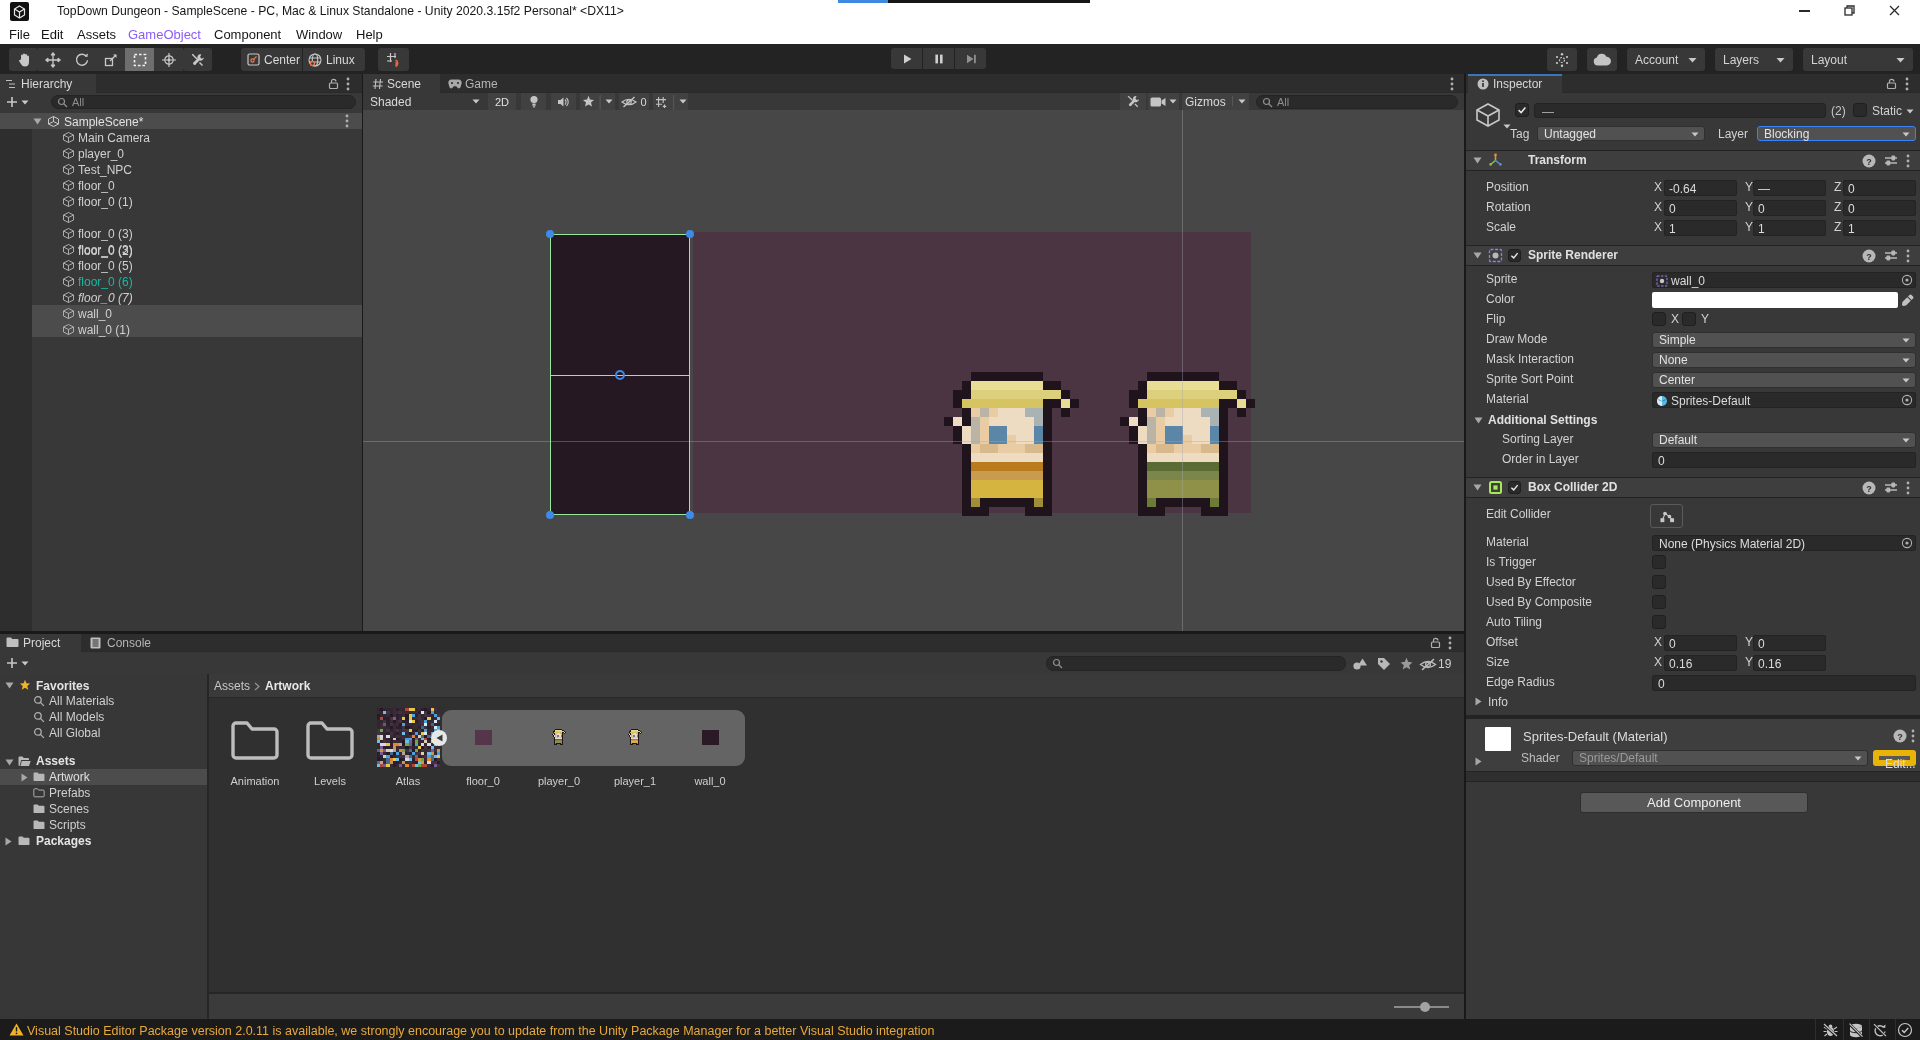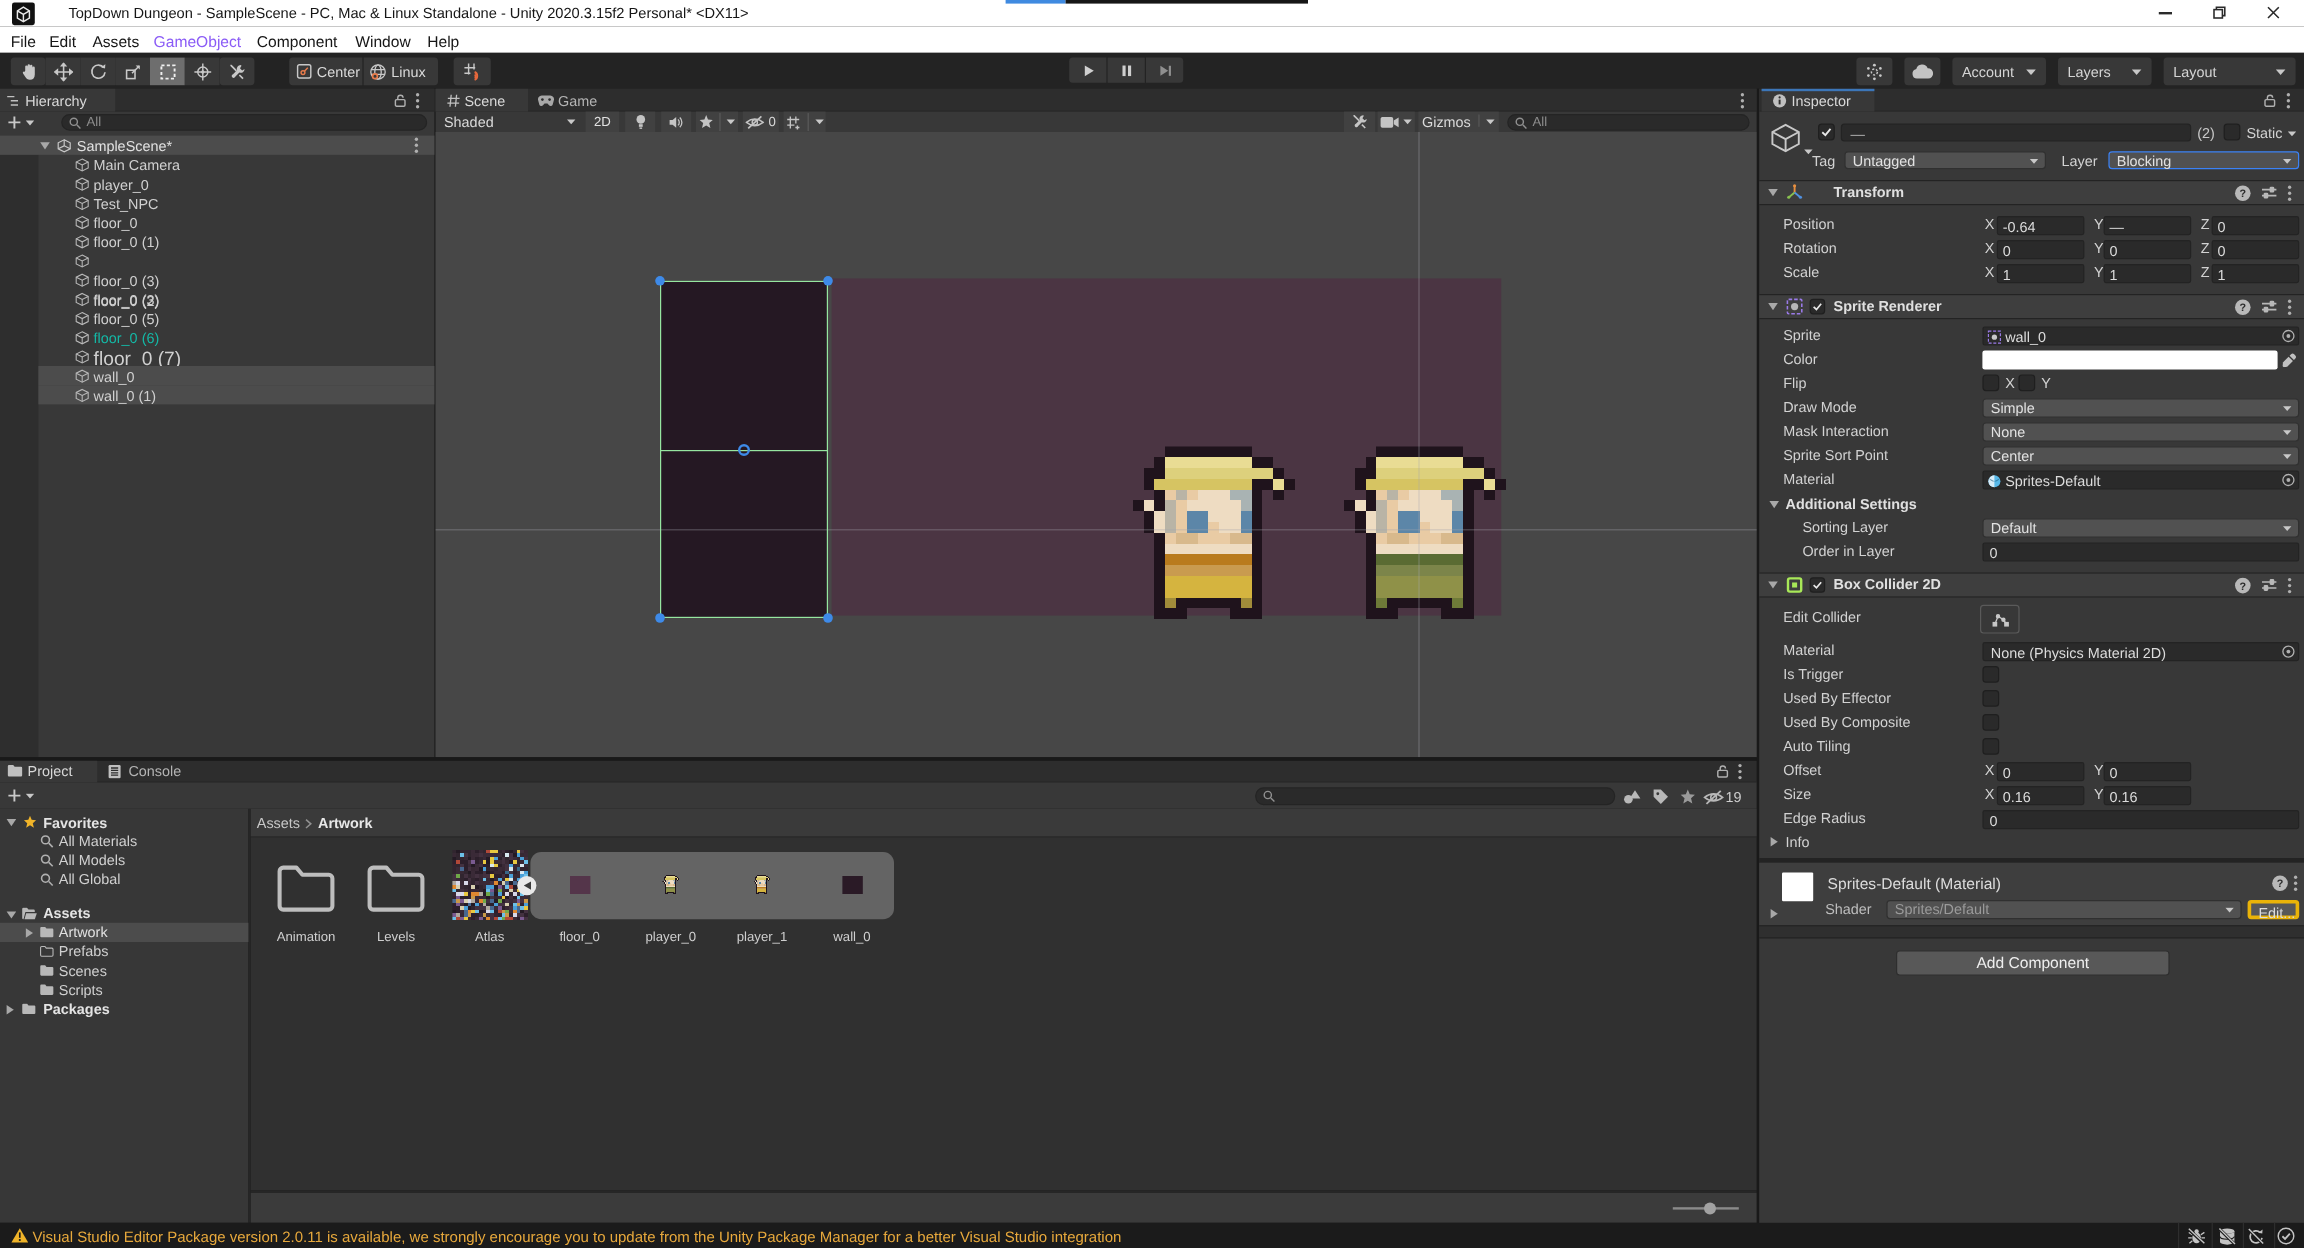--- a/index.html
+++ b/index.html
@@ -280,21 +280,21 @@
       <path d="M1.5 4 L6.5 6.5 L11.5 4 M6.5 6.5 L6.5 11.5"></path>
     </svg>
   </div>
 <div class="tx" style="left:78px;top:275px;font-size:12px;color:#14b8a6;">floor_0 (6)</div>
 <div style="position:absolute;left:62px;top:291px;width:13px;height:13px;">
     <svg width="13" height="13" viewBox="0 0 13 13" fill="none" stroke="#b8b8b8" stroke-width="0.9">
       <polygon points="6.5,1.5 11.5,4 11.5,9 6.5,11.5 1.5,9 1.5,4"></polygon>
       <path d="M1.5 4 L6.5 6.5 L11.5 4 M6.5 6.5 L6.5 11.5"></path>
     </svg>
   </div>
-<div class="tx" style="left:78px;top:291px;font-size:16px;color:#d0d0d0;">floor_0 (7)</div>
+<div class="tx" style="left:78px;top:291px;font-size:12px;color:#d0d0d0;font-style:italic;">floor_0 (7)</div>
 <div style="position:absolute;left:32px;top:305px;width:330px;height:16px;background:#4c4c4c;"></div>
 <div style="position:absolute;left:62px;top:307px;width:13px;height:13px;">
     <svg width="13" height="13" viewBox="0 0 13 13" fill="none" stroke="#b8b8b8" stroke-width="0.9">
       <polygon points="6.5,1.5 11.5,4 11.5,9 6.5,11.5 1.5,9 1.5,4"></polygon>
       <path d="M1.5 4 L6.5 6.5 L11.5 4 M6.5 6.5 L6.5 11.5"></path>
     </svg>
   </div>
 <div class="tx" style="left:78px;top:307px;font-size:12px;color:#d0d0d0;">wall_0</div>
 <div style="position:absolute;left:32px;top:321px;width:330px;height:16px;background:#4c4c4c;"></div>
 <div style="position:absolute;left:62px;top:323px;width:13px;height:13px;">
@@ -1696,21 +1696,21 @@
       <path d="M0.5 0.5 L0.5 8.5 L6.5 4.5 z"></path>
     </svg>
   </div>
 <div class="tx" style="left:1521px;top:751px;font-size:12px;color:#bdbdbd;">Shader</div>
 <div style="position:absolute;left:1572px;top:750px;width:296px;height:16px;background:#515151;border-radius:3px;border:1px solid #303030;">
     <span style="position:absolute;left:6px;top:0px;font-size:12px;color:#9a9a9a;">Sprites/Default</span>
     <svg style="position:absolute;right:5px;top:5px" width="8" height="5" viewBox="0 0 8 5" fill="#c8c8c8">
       <path d="M0.5 0.5 L7.5 0.5 L4 4.5 z"></path>
     </svg>
   </div>
-<div style="position:absolute;left:1873px;top:750px;width:43px;height:16px;background:#585858;border-radius:3px;border:3px solid #eab308;">
+<div style="position:absolute;left:1873px;top:750px;width:43px;height:16px;background:#585858;border-radius:3px;border:6px solid #eab308;">
     <span style="position:absolute;left:6px;top:1px;font-size:12px;color:#dcdcdc;">Edit...</span>
   </div>
 <div style="position:absolute;left:1466px;top:771px;width:454px;height:11px;background:#2f2f2f;border-top:1px solid #232323;border-bottom:1px solid #232323;"></div>
 <div style="position:absolute;left:1580px;top:792px;width:228px;height:21px;background:#585858;border:1px solid #2e2e2e;border-radius:3px;display:flex;align-items:center;justify-content:center;">
     <span style="font-size:13px;color:#eeeeee;">Add Component</span>
   </div>
 <div style="position:absolute;left:0px;top:1019px;width:1920px;height:21px;background:#1b1b1b;"></div>
 <div style="position:absolute;left:9px;top:1023px;width:14px;height:13px;">
     <svg width="15" height="13" viewBox="0 0 15 13">
       <path d="M7.5 0.5 L14.5 12.5 H0.5 z" fill="#f0b429"></path>

